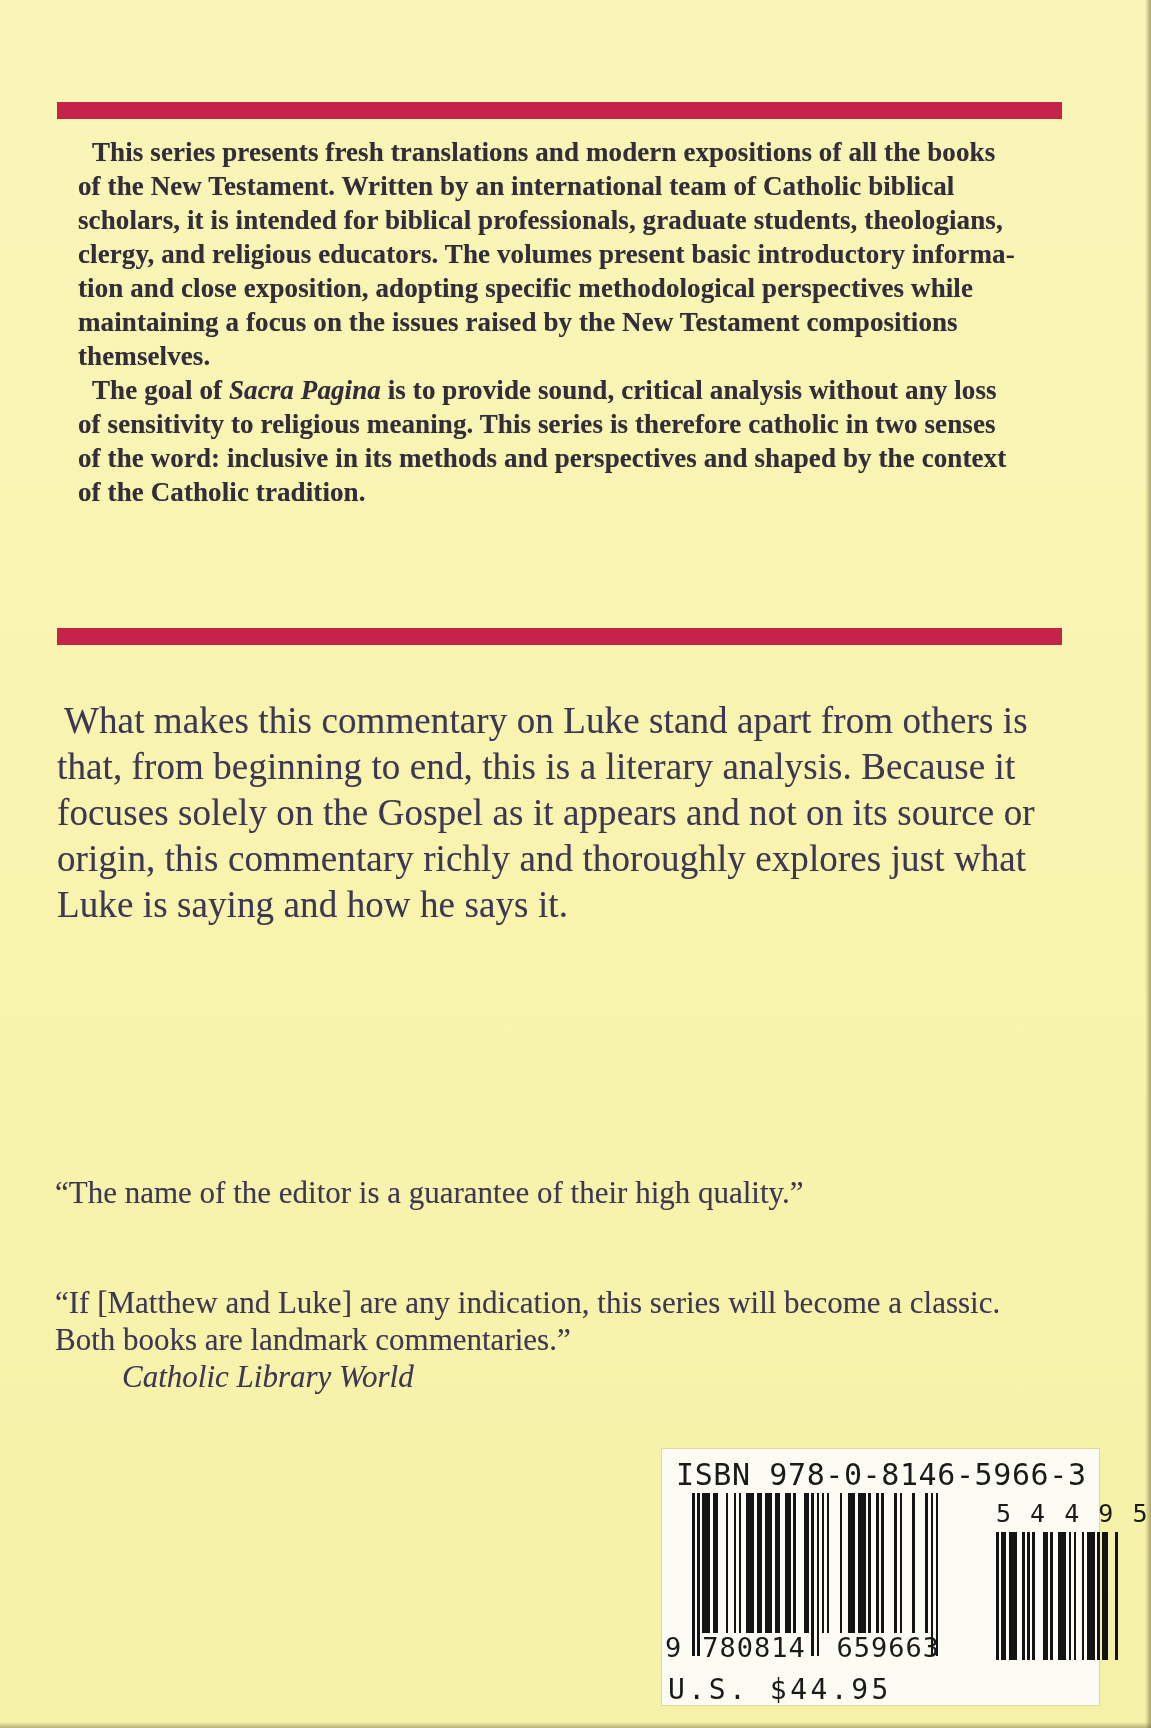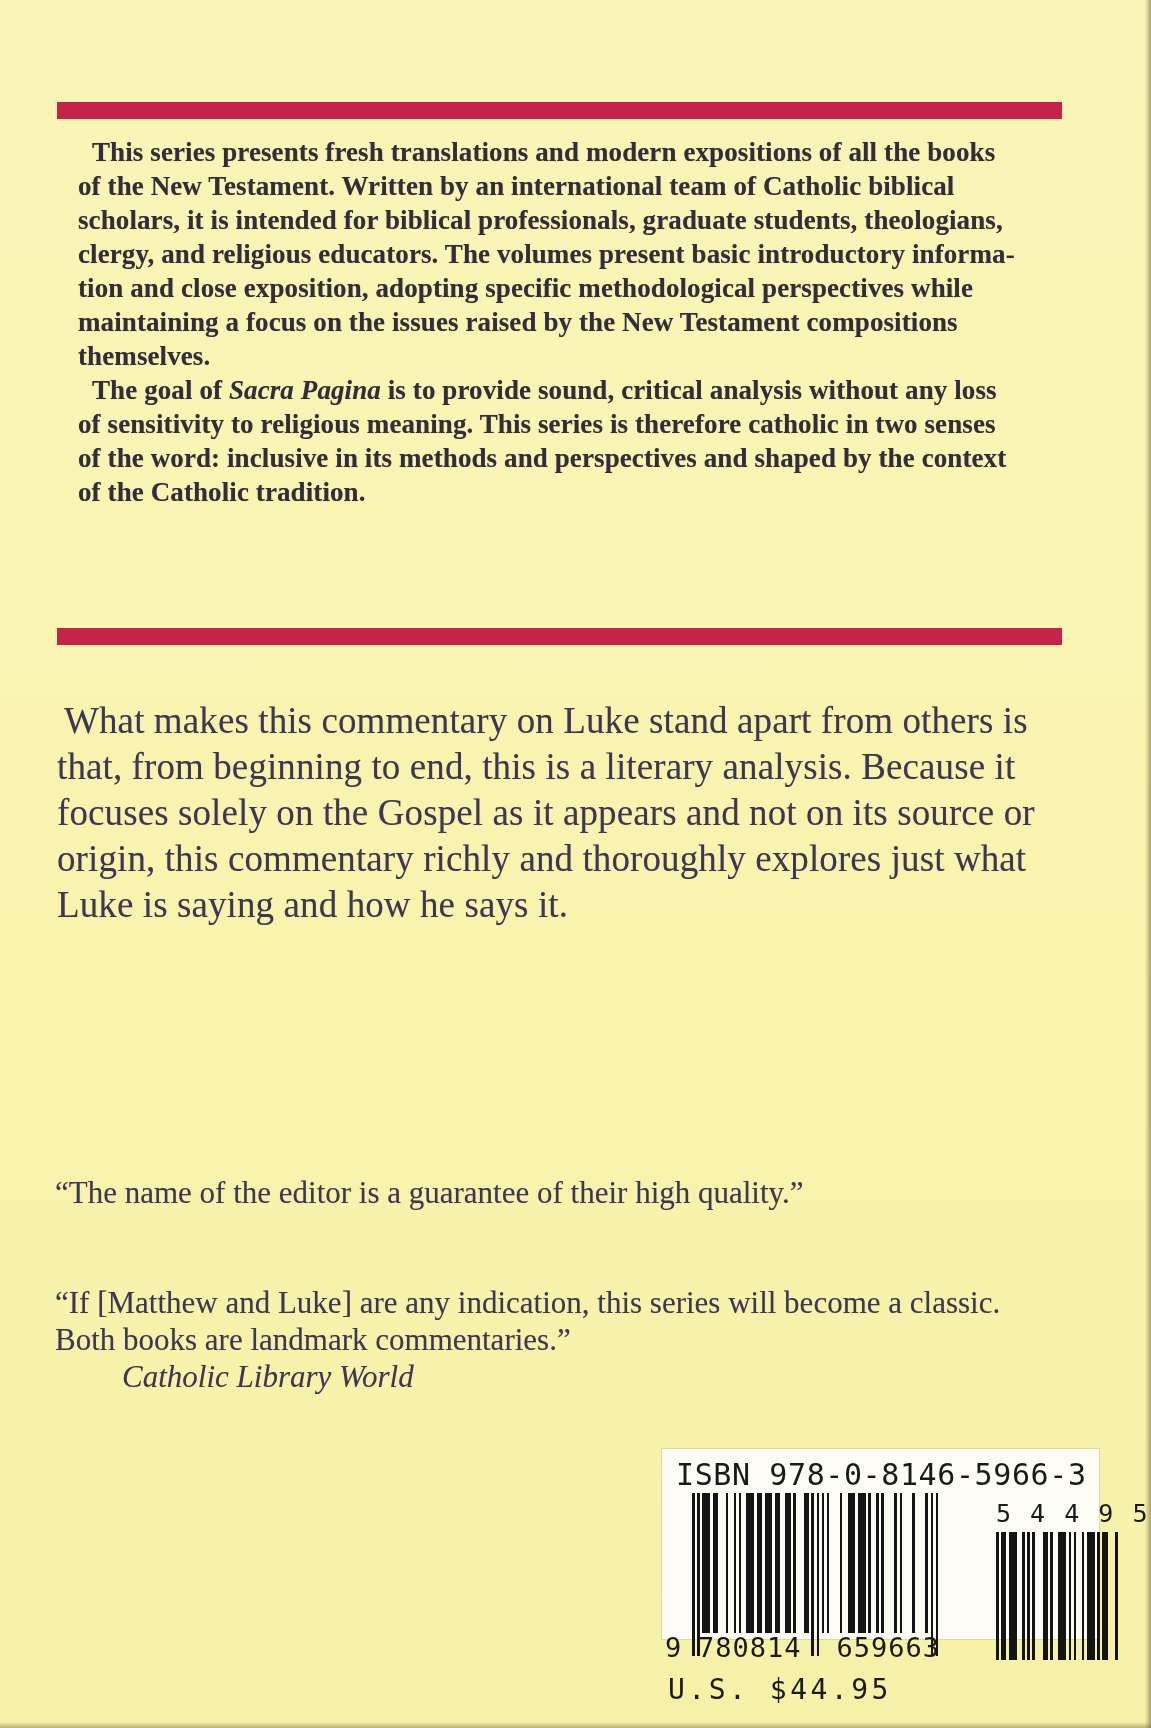--- a/index.html
+++ b/index.html
@@ -40,33 +40,33 @@
   .pq{position:absolute;left:55px;width:1000px;
     font-size:31px;line-height:37px;color:#3d3752;
     text-shadow:0 0 .7px rgba(55,50,75,.3);}
   .pq-text{white-space:pre-line;}
   .pq-src{font-style:italic;margin-left:67px;}
   .pq1{top:1174px;}
   .pq2{top:1284px;}
 
   
   .barcode-box{
-    position:absolute;left:662px;top:1449px;width:437px;height:190px;
+    position:absolute;left:662px;top:1449px;width:437px;height:256px;
     background:#fcfcf5;color:#1a1a1a;
     font-family:"DejaVu Sans Mono",monospace;
     box-shadow:0 0 0 1px rgba(180,175,130,.35);
   }
   .isbn-line{position:absolute;left:14px;top:8px;font-size:30px;letter-spacing:.6px;white-space:nowrap;}
   .ean{position:absolute;left:30px;top:44px;width:247px;height:163px;}
   .ean-bars{position:absolute;left:0;top:0;display:flex;align-items:flex-start;}
   .ean-bars div{flex:none;width:2.6px;height:140px;}
   .ean-bars div.on{background:#141414;}
   .ean-bars div.g{height:163px;}
   .ean-first{position:absolute;left:-27px;top:139px;font-size:27px;}
-  .ean-left{position:absolute;left:6px;top:139px;width:112px;text-align:left;font-size:27px;letter-spacing:1px;white-space:nowrap;}
+  .ean-left{position:absolute;left:6px;top:139px;width:112px;text-align:center;font-size:27px;letter-spacing:1px;white-space:nowrap;}
   .ean-right{position:absolute;left:128px;top:139px;width:112px;text-align:right;font-size:27px;letter-spacing:1px;white-space:nowrap;margin-left:8px;}
   .addon{position:absolute;left:310px;top:50px;width:124px;padding-left:24px;}
   .addon-digits{font-size:25px;letter-spacing:2px;text-align:center;white-space:nowrap;}
   .addon-bars{display:flex;align-items:flex-start;margin-top:4px;}
   .addon-bars div{flex:none;width:2.6px;height:128px;}
   .addon-bars div.on{background:#141414;}
   .price{position:absolute;left:6px;top:224px;font-size:28px;letter-spacing:3.5px;white-space:nowrap;}
 </style>
 </head>
 <body>

